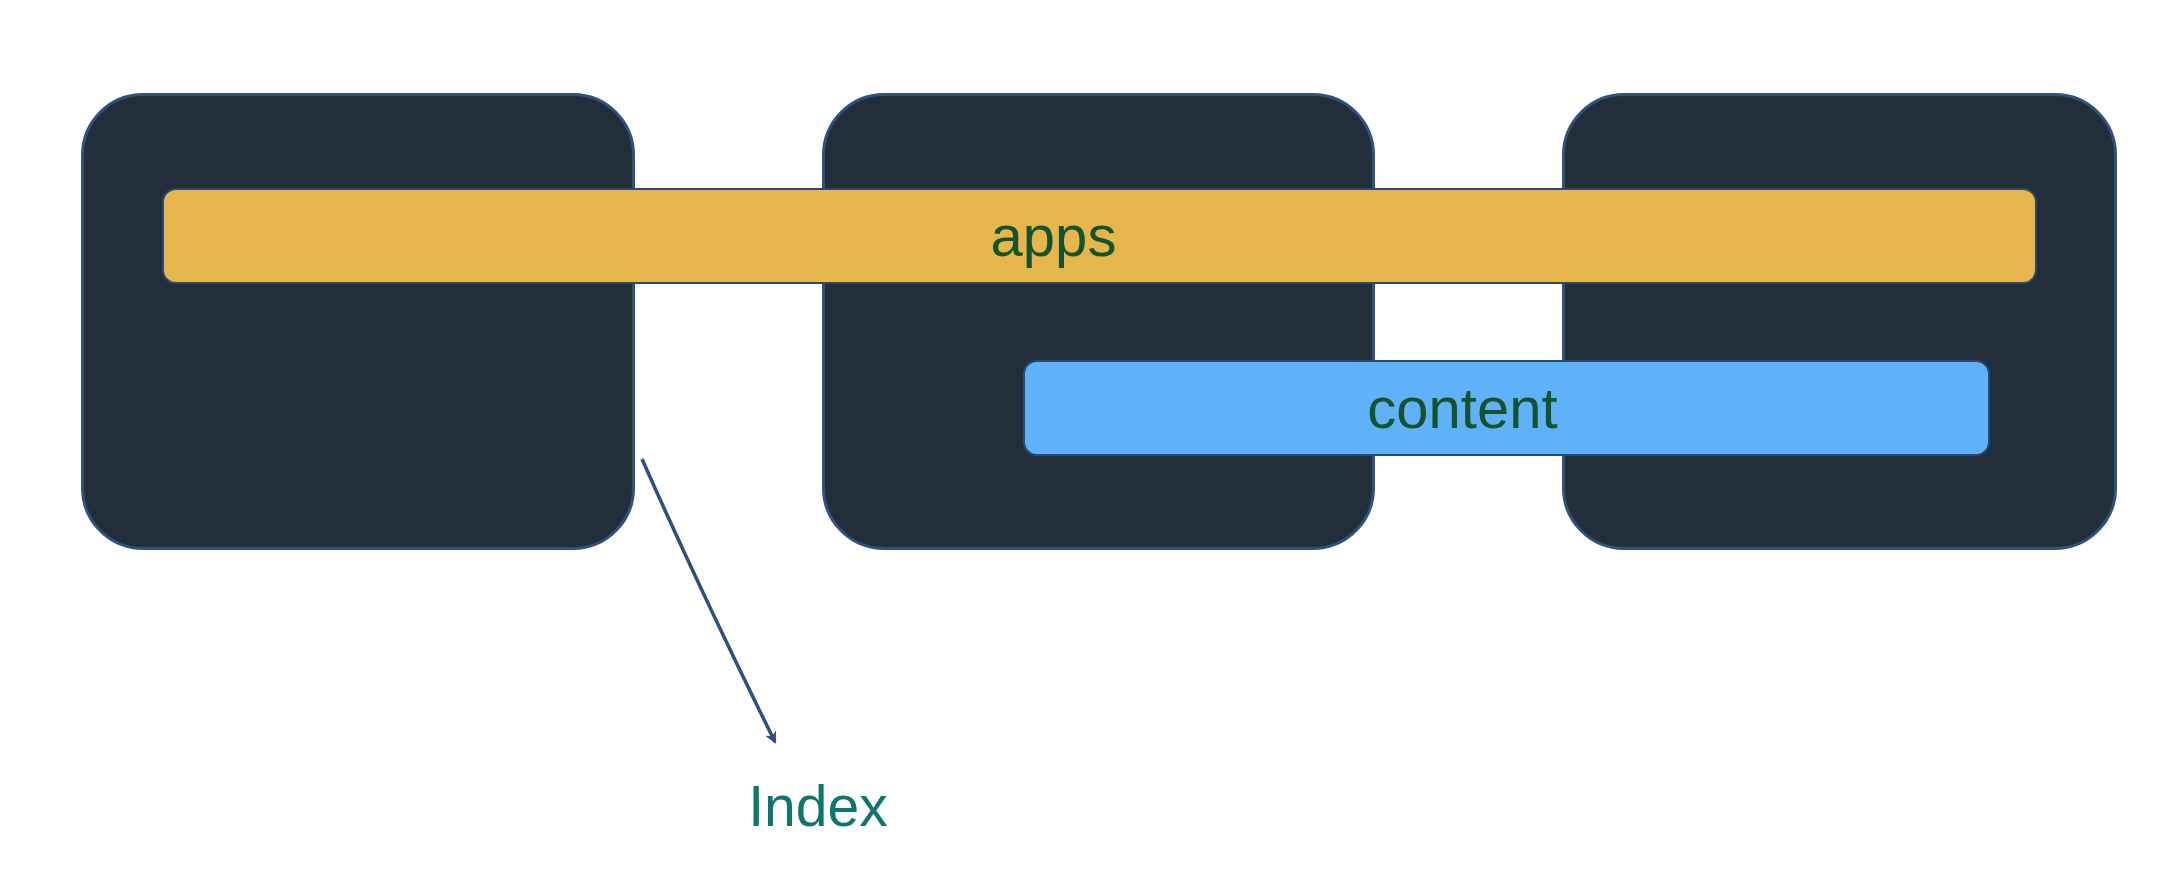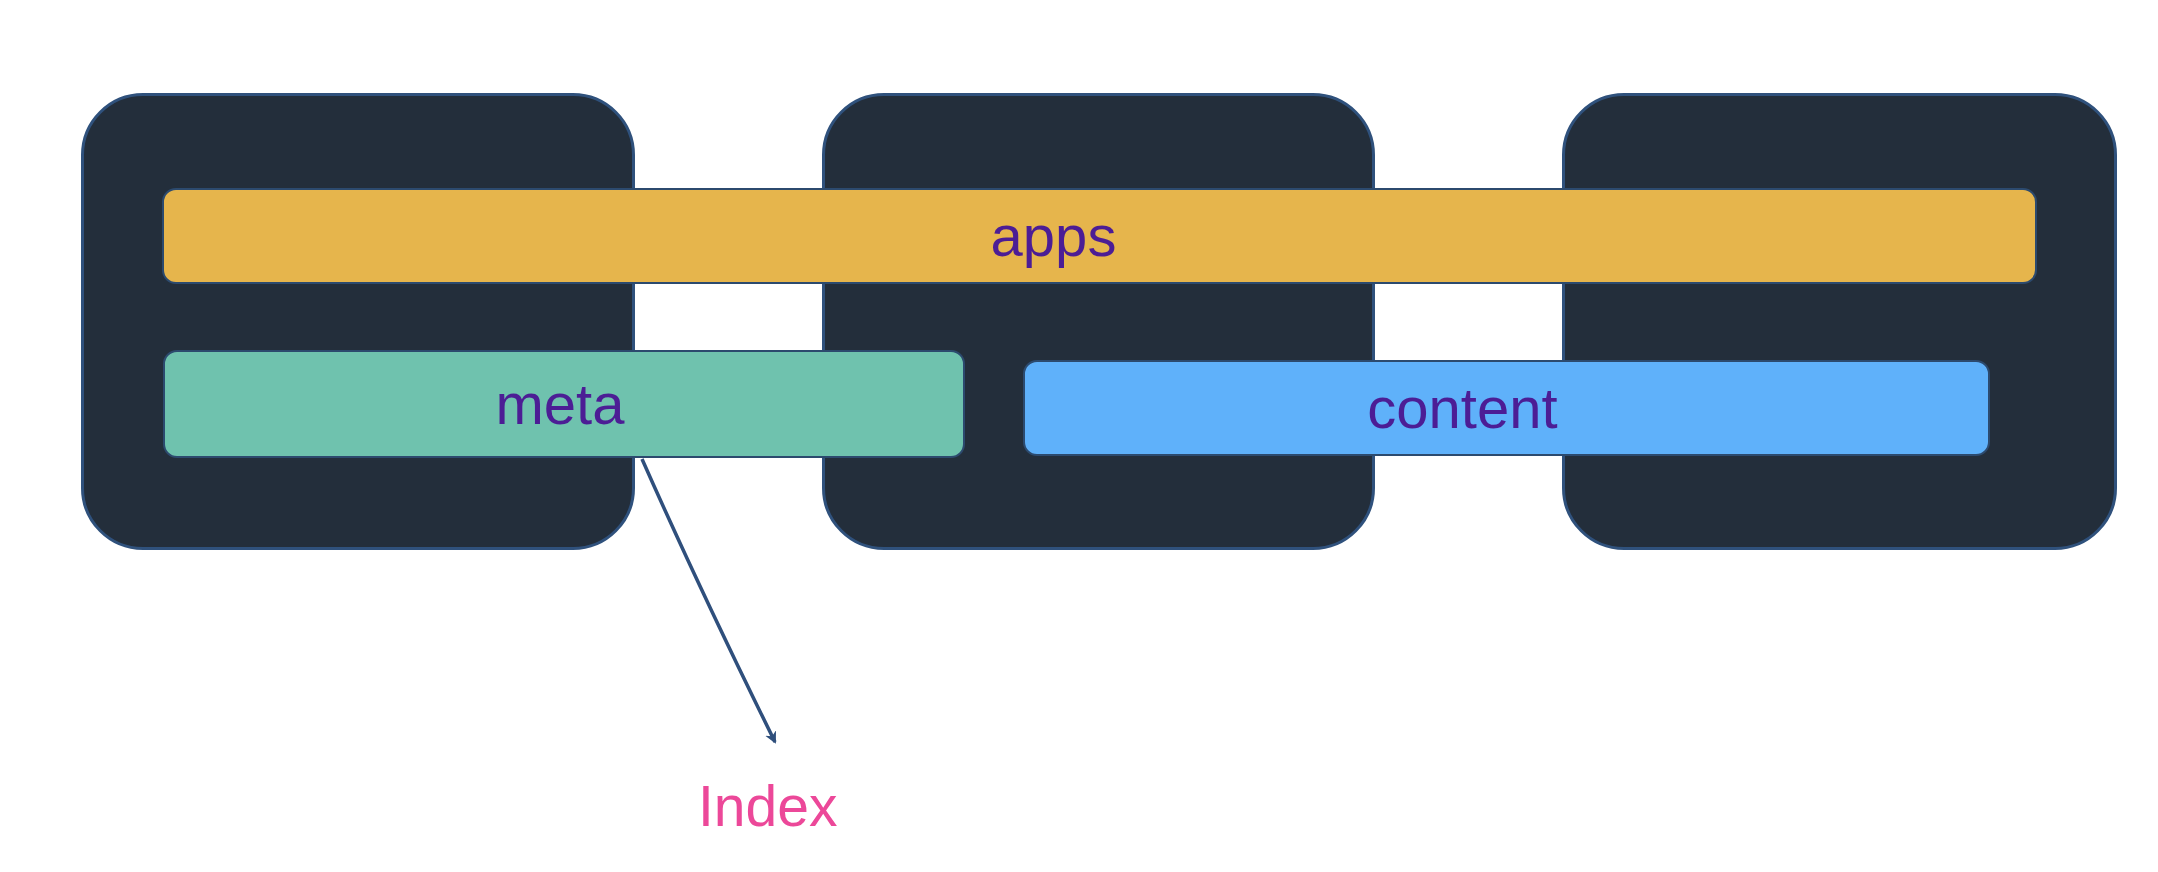--- a/index.html
+++ b/index.html
@@ -31,21 +31,21 @@
 
   .bar {
     position: absolute;
     border: 2px solid #2c4a6e;
     border-radius: 14px;
     display: flex;
     align-items: center;
     justify-content: center;
     font-size: 58px;
     line-height: 1;
-    color: #4c1d95;
+    color: #14532d;
   }
   .bar-apps {
     left: 162px; top: 188px;
     width: 1875px; height: 96px;
     background: #e6b54c;
   }
   .bar-meta {
     left: 163px; top: 350px;
     width: 802px; height: 108px;
     background: #6fc2ae;
@@ -66,41 +66,39 @@
     width: 2158px;
     height: 872px;
     pointer-events: none;
   }
 
   .index-label {
     position: absolute;
     left: 698px;
     top: 776px;
     width: 240px;
+    text-align: center;
     font-size: 57px;
     line-height: 60px;
-    color: #ec4899;
+    color: #0f766e;
   }
 </style>
 </head>
 <body>
 
 <div class="canvas">
 
   <div class="block block-left"></div>
   <div class="block block-middle"></div>
   <div class="block block-right"></div>
 
   <div class="bar bar-apps">
     <span class="bar-label">apps</span>
   </div>
 
-  <div class="bar bar-meta">
-    <span class="bar-label">meta</span>
-  </div>
 
   <div class="bar bar-content">
     <span class="bar-label">content</span>
   </div>
 
   <svg class="arrow-svg" viewBox="0 0 2158 872" xmlns="http://www.w3.org/2000/svg">
     <defs>
       <marker id="arrowhead" markerWidth="14" markerHeight="14" refX="10" refY="6" orient="auto" markerUnits="userSpaceOnUse">
         <path d="M0,0 L12,6 L0,12 L3.5,6 Z" fill="#2f4f7c"></path>
       </marker>

